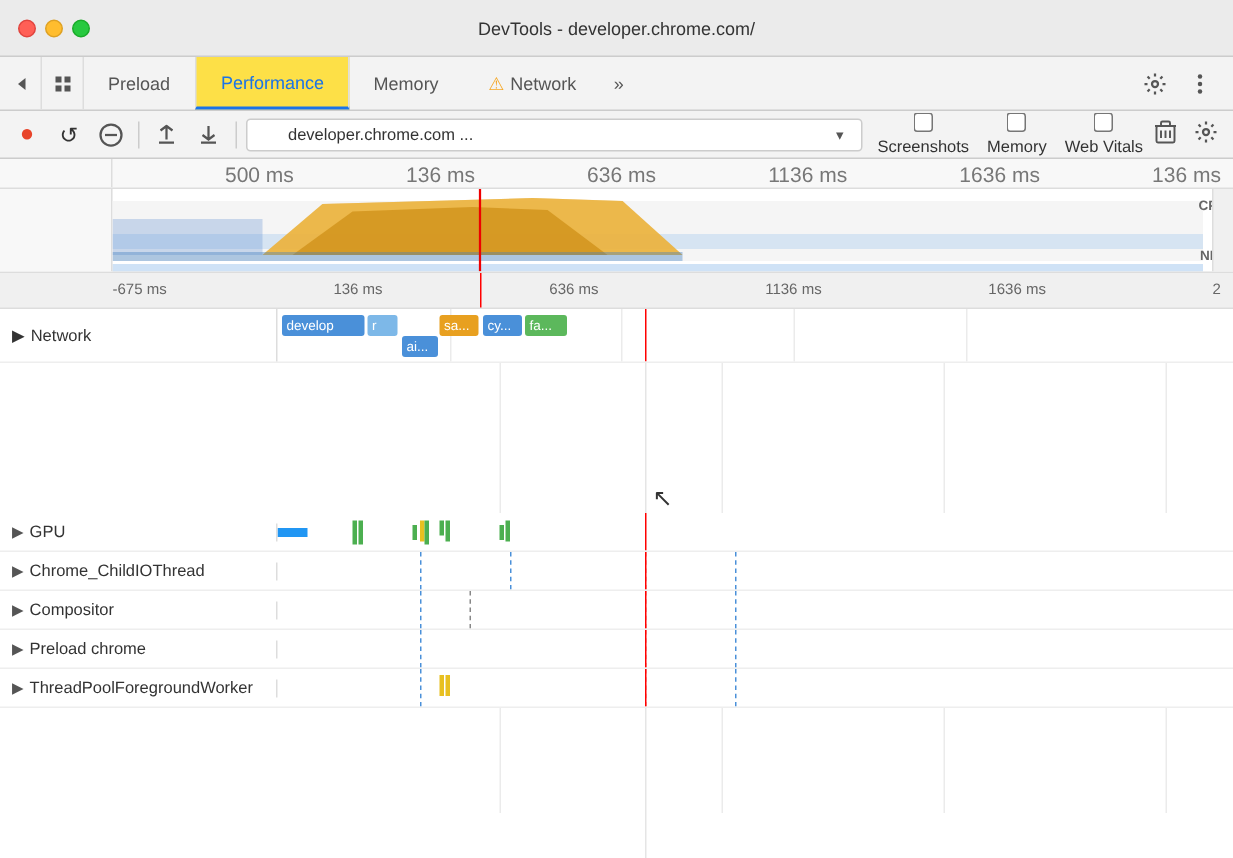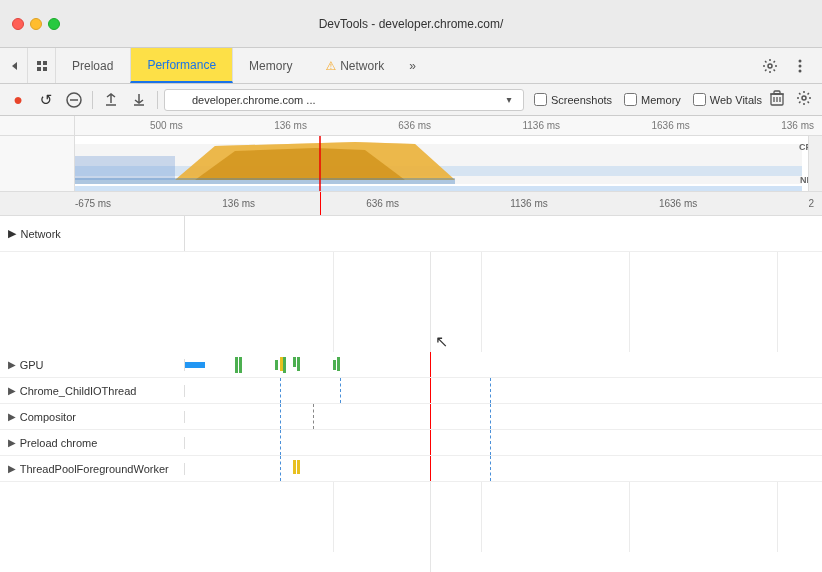--- a/index.html
+++ b/index.html
@@ -1,20 +1,20 @@
 <!DOCTYPE html>
 <html><head>
   <meta charset="utf-8">
   <style>
     * { margin: 0; padding: 0; box-sizing: border-box; }
     body { font-family: -apple-system, BlinkMacSystemFont, 'Segoe UI', sans-serif; font-size: 12px; background: #f0f0f0; width: 822px; height: 572px; overflow: hidden; }
 
     
     .titlebar {
-      height: 48px;
+      height: 38px;
       background: #ebebeb;
       display: flex;
       align-items: center;
       border-bottom: 1px solid #ccc;
       position: relative;
     }
     .traffic-lights {
       display: flex;
       gap: 6px;
       padding-left: 12px;
@@ -150,20 +150,21 @@
       gap: 12px;
       margin-left: 6px;
     }
     .checkbox-item {
       display: flex;
       align-items: center;
       gap: 4px;
       font-size: 11px;
       color: #333;
       cursor: pointer;
+      flex-direction: column;
     }
     .checkbox-item input { margin: 0; }
     .trash-btn {
       color: #555;
       cursor: pointer;
       font-size: 14px;
       padding: 0 4px;
     }
     .settings-btn {
       color: #555;
@@ -179,21 +180,21 @@
       border-bottom: 1px solid #ddd;
       display: flex;
       align-items: center;
       position: relative;
       overflow: hidden;
     }
     .ruler-labels {
       display: flex;
       width: 100%;
       padding-left: 75px;
-      font-size: 10px;
+      font-size: 14px;
       color: #777;
       justify-content: space-between;
       padding-right: 8px;
     }
 
     
     .chart-area {
       height: 56px;
       background: #fff;
       border-bottom: 1px solid #ddd;
@@ -519,20 +520,36 @@
     </div>
 
     <div style="position:absolute; left:calc(75px + 245px); top:0; bottom:0; width:1px; background:red;"></div>
   </div>
 
   <div class="network-row">
     <div class="network-label">
       <span class="expand-arrow">▶</span>
       <span>Network</span>
     </div>
+    <div class="network-content">
+
+      <div class="tick-line" style="left:18%;"></div>
+      <div class="tick-line" style="left:36%;"></div>
+      <div class="tick-line" style="left:54%;"></div>
+      <div class="tick-line" style="left:72%;"></div>
+
+      <div class="net-req" style="background:#4a90d9; left:3px; width:55px; top:4px;">develop</div>
+      <div class="net-req" style="background:#7db8e8; left:60px; width:20px; top:4px;">r</div>
+      <div class="net-req" style="background:#4a90d9; left:83px; width:24px; top:18px;">ai...</div>
+      <div class="net-req" style="background:#e8a020; left:108px; width:26px; top:4px;">sa...</div>
+      <div class="net-req" style="background:#4a90d9; left:137px; width:26px; top:4px;">cy...</div>
+      <div class="net-req" style="background:#5cb85c; left:165px; width:28px; top:4px;">fa...</div>
+
+      <div class="time-cursor" style="left:245px;"></div>
+    </div>
   </div>
 
   <div style="flex:1; background:#fff; position:relative; overflow:hidden;">
 
     <div style="height:100px; position:relative;">
 
       <div class="tick-line" style="left:calc(185px + 18%); top:0; bottom:-200px;"></div>
       <div class="tick-line" style="left:calc(185px + 36%); top:0; bottom:-200px;"></div>
       <div class="tick-line" style="left:calc(185px + 54%); top:0; bottom:-200px;"></div>
       <div class="tick-line" style="left:calc(185px + 72%); top:0; bottom:-200px;"></div>

